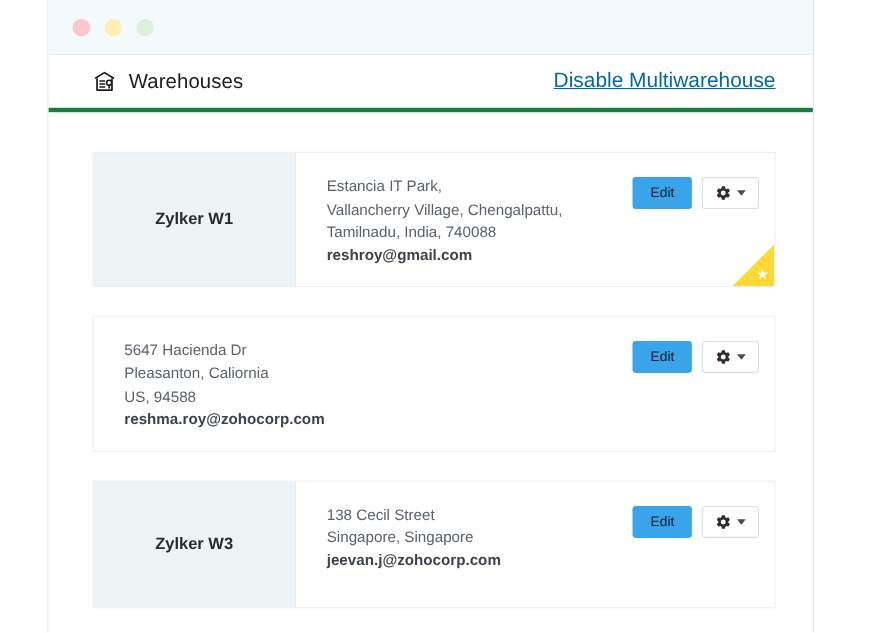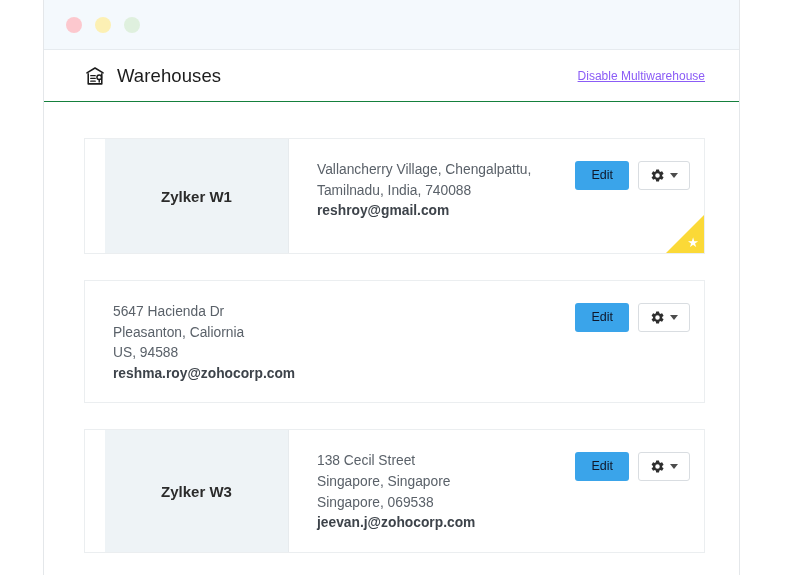--- a/index.html
+++ b/index.html
@@ -49,21 +49,21 @@
     border-radius: 50%;
     margin-right: 13px;
   }
   .dot.red    { background: #fcc8ce; }
   .dot.yellow { background: #fcf0b4; }
   .dot.green  { background: #dff0de; }
 
   
   .page-header {
     height: 52px;
-    border-bottom: 1px solid #15803d;
+    border-bottom: 4px solid #15803d;
     display: flex;
     align-items: center;
     justify-content: space-between;
     padding: 0 34px 0 40px;
     box-sizing: border-box;
   }
 
   .header-left {
     display: flex;
     align-items: center;
@@ -77,22 +77,22 @@
     flex: 0 0 auto;
   }
 
   .page-title {
     font-size: 18.5px;
     color: #1c1c1c;
     letter-spacing: 0.1px;
   }
 
   .disable-link {
-    font-size: 12px;
-    color: #8b5cf6;
+    font-size: 19px;
+    color: #0369a1;
     text-decoration: underline;
     cursor: pointer;
   }
 
   
   .cards {
     padding: 36px 34px 0 40px;
   }
 
   .card {
@@ -110,21 +110,20 @@
     flex: 0 0 184px;
     background: #eef3f6;
     display: flex;
     align-items: center;
     justify-content: center;
     font-size: 15px;
     font-weight: bold;
     color: #2b2b2b;
     border-right: 1px solid #e7ebee;
     box-sizing: border-box;
-    margin-left: 20px;
   }
 
   .card-body {
     flex: 1 1 auto;
     position: relative;
     display: flex;
     align-items: flex-start;
     justify-content: space-between;
     padding: 21px 0 18px 28px;
     box-sizing: border-box;
@@ -239,20 +238,21 @@
         <span class="page-title">Warehouses</span>
       </div>
       <span class="disable-link">Disable Multiwarehouse</span>
     </div>
 
     <div class="cards">
   <div class="card">
     <div class="card-name">Zylker W1</div>
     <div class="card-body">
       <div class="addr">
+              <div class="line">Estancia IT Park,</div>
               <div class="line">Vallancherry Village, Chengalpattu,</div>
               <div class="line">Tamilnadu, India, 740088</div>
               <div class="email">reshroy@gmail.com</div>
             </div>
       <div class="actions">
         <button class="btn-edit">Edit</button>
         <button class="btn-gear">
           <svg class="gear-glyph" width="15" height="15" viewBox="0 0 24 24">
             <path fill="#2e2e2e" d="M19.4 13c.04-.33.06-.66.06-1s-.02-.67-.07-1l2.03-1.58a.5.5 0 0 0 .12-.62l-1.92-3.32a.49.49 0 0 0-.59-.22l-2.39.96a7.05 7.05 0 0 0-1.73-1l-.36-2.54a.48.48 0 0 0-.48-.41h-3.84a.48.48 0 0 0-.47.41l-.36 2.54c-.63.26-1.21.6-1.74 1l-2.39-.96a.48.48 0 0 0-.59.22L2.74 8.8a.48.48 0 0 0 .12.62L4.88 11a7.9 7.9 0 0 0-.07 1c0 .34.02.67.07 1l-2.03 1.58a.5.5 0 0 0-.12.62l1.92 3.32c.12.22.38.3.6.22l2.39-.96c.5.39 1.07.73 1.73 1l.36 2.54c.04.24.24.41.48.41h3.84c.24 0 .44-.17.48-.41l.36-2.54c.63-.26 1.21-.6 1.73-1l2.39.96c.22.09.48 0 .6-.22l1.92-3.32a.5.5 0 0 0-.12-.62L19.4 13zM12 15.6A3.6 3.6 0 1 1 12 8.4a3.6 3.6 0 0 1 0 7.2z"></path>
           </svg>
@@ -286,21 +286,20 @@
 
     </div>
   </div>
 
   <div class="card">
     <div class="card-name">Zylker W3</div>
     <div class="card-body">
       <div class="addr">
               <div class="line">138 Cecil Street</div>
               <div class="line">Singapore, Singapore</div>
-              <div class="line">Singapore, 069538</div>
               <div class="email">jeevan.j@zohocorp.com</div>
             </div>
       <div class="actions">
         <button class="btn-edit">Edit</button>
         <button class="btn-gear">
           <svg class="gear-glyph" width="15" height="15" viewBox="0 0 24 24">
             <path fill="#2e2e2e" d="M19.4 13c.04-.33.06-.66.06-1s-.02-.67-.07-1l2.03-1.58a.5.5 0 0 0 .12-.62l-1.92-3.32a.49.49 0 0 0-.59-.22l-2.39.96a7.05 7.05 0 0 0-1.73-1l-.36-2.54a.48.48 0 0 0-.48-.41h-3.84a.48.48 0 0 0-.47.41l-.36 2.54c-.63.26-1.21.6-1.74 1l-2.39-.96a.48.48 0 0 0-.59.22L2.74 8.8a.48.48 0 0 0 .12.62L4.88 11a7.9 7.9 0 0 0-.07 1c0 .34.02.67.07 1l-2.03 1.58a.5.5 0 0 0-.12.62l1.92 3.32c.12.22.38.3.6.22l2.39-.96c.5.39 1.07.73 1.73 1l.36 2.54c.04.24.24.41.48.41h3.84c.24 0 .44-.17.48-.41l.36-2.54c.63-.26 1.21-.6 1.73-1l2.39.96c.22.09.48 0 .6-.22l1.92-3.32a.5.5 0 0 0-.12-.62L19.4 13zM12 15.6A3.6 3.6 0 1 1 12 8.4a3.6 3.6 0 0 1 0 7.2z"></path>
           </svg>
           <span class="caret"></span>
         </button>

